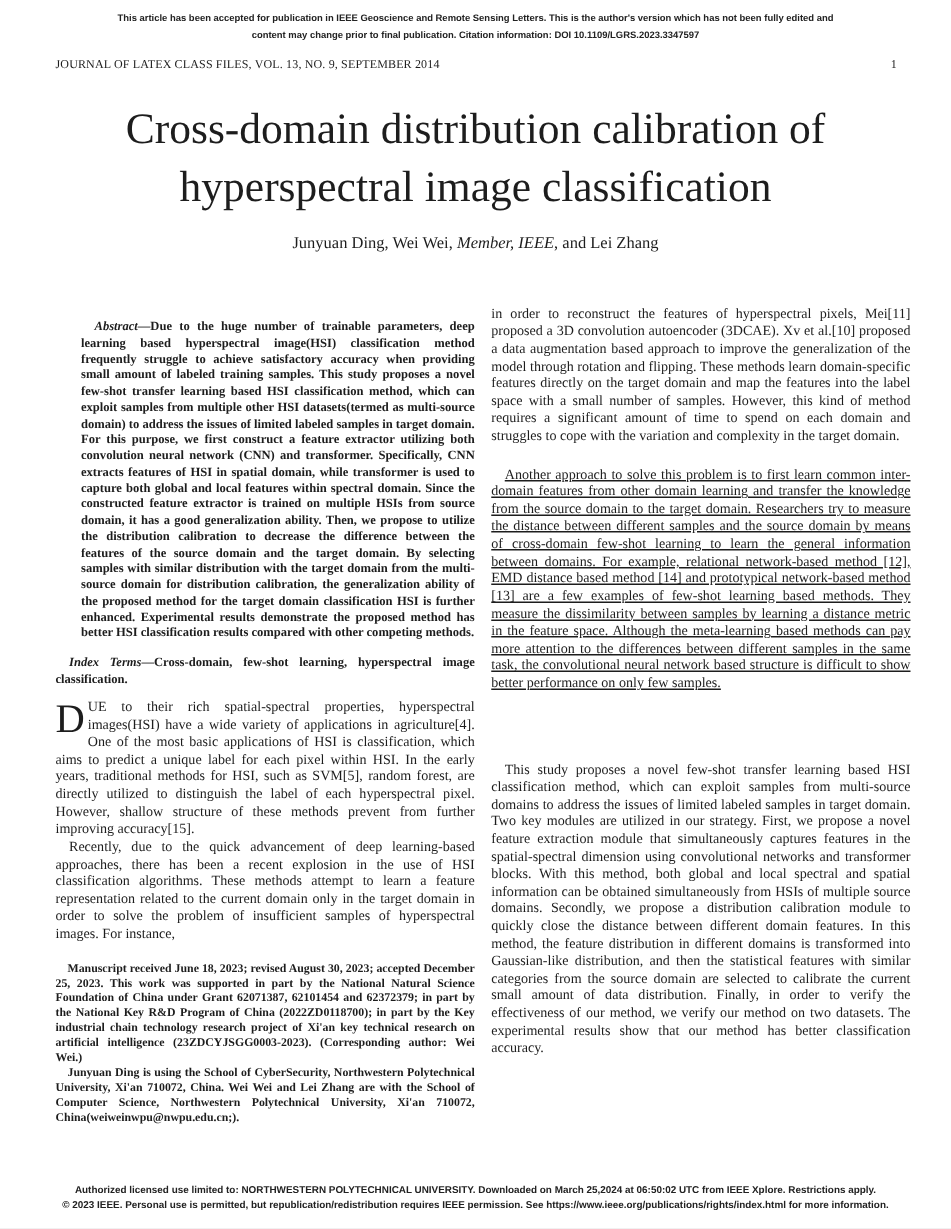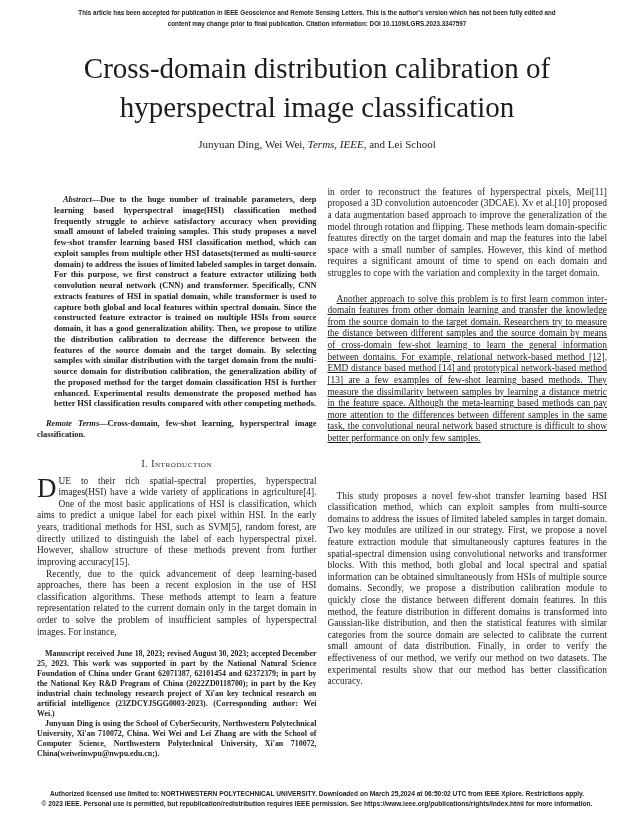--- a/index.html
+++ b/index.html
@@ -117,38 +117,38 @@
 </head>
 <body>
 
 <div class="page">
 
   <div class="top-notice">
     <div>This article has been accepted for publication in IEEE Geoscience and Remote Sensing Letters. This is the author's version which has not been fully edited and</div>
     <div>content may change prior to final publication. Citation information: DOI 10.1109/LGRS.2023.3347597</div>
   </div>
 
+  <div class="masthead">
+    <span>JOURNAL OF LATEX CLASS FILES, VOL. 13, NO. 9, SEPTEMBER 2014</span>
+    <span>1</span>
+  </div>
 
   <h1 class="paper-title">Cross-domain distribution calibration of hyperspectral image classification</h1>
 
   <div class="authors">
-    <span>Junyuan Ding, Wei Wei, </span><span class="membership">Terms, IEEE</span><span>, and Lei School</span>
+    <span>Junyuan Ding, Wei Wei, </span><span class="membership">Member, IEEE</span><span>, and Lei Zhang</span>
   </div>
 
   <div class="columns">
 
     <div class="col">
       <p class="abstract"><span class="abs-label">Abstract</span><span>—Due to the huge number of trainable parameters, deep learning based hyperspectral image(HSI) classification method frequently struggle to achieve satisfactory accuracy when providing small amount of labeled training samples. This study proposes a novel few-shot transfer learning based HSI classification method, which can exploit samples from multiple other HSI datasets(termed as multi-source domain) to address the issues of limited labeled samples in target domain. For this purpose, we first construct a feature extractor utilizing both convolution neural network (CNN) and transformer. Specifically, CNN extracts features of HSI in spatial domain, while transformer is used to capture both global and local features within spectral domain. Since the constructed feature extractor is trained on multiple HSIs from source domain, it has a good generalization ability. Then, we propose to utilize the distribution calibration to decrease the difference between the features of the source domain and the target domain. By selecting samples with similar distribution with the target domain from the multi-source domain for distribution calibration, the generalization ability of the proposed method for the target domain classification HSI is further enhanced. Experimental results demonstrate the proposed method has better HSI classification results compared with other competing methods.</span></p>
 
-      <p class="index-terms"><span class="it-label">Remote Terms</span><span>—Cross-domain, few-shot learning, hyperspectral image classification.</span></p>
+      <p class="index-terms"><span class="it-label">Index Terms</span><span>—Cross-domain, few-shot learning, hyperspectral image classification.</span></p>
 
-      <div class="section-heading">
-        <span>I.</span>
-        <span>Introduction</span>
-      </div>
 
       <p class="body-par first-par"><span class="dropcap">D</span><span>UE to their rich spatial-spectral properties, hyperspectral images(HSI) have a wide variety of applications in agriculture[4]. One of the most basic applications of HSI is classification, which aims to predict a unique label for each pixel within HSI. In the early years, traditional methods for HSI, such as SVM[5], random forest, are directly utilized to distinguish the label of each hyperspectral pixel. However, shallow structure of these methods prevent from further improving accuracy[15].</span></p>
 
       <p class="body-par indent">Recently, due to the quick advancement of deep learning-based approaches, there has been a recent explosion in the use of HSI classification algorithms. These methods attempt to learn a feature representation related to the current domain only in the target domain in order to solve the problem of insufficient samples of hyperspectral images. For instance,</p>
 
       <div class="footnote">
         <p>Manuscript received June 18, 2023; revised August 30, 2023; accepted December 25, 2023. This work was supported in part by the National Natural Science Foundation of China under Grant 62071387, 62101454 and 62372379; in part by the National Key R&amp;D Program of China (2022ZD0118700); in part by the Key industrial chain technology research project of Xi'an key technical research on artificial intelligence (23ZDCYJSGG0003-2023). (Corresponding author: Wei Wei.)</p>
         <p>Junyuan Ding is using the School of CyberSecurity, Northwestern Polytechnical University, Xi'an 710072, China. Wei Wei and Lei Zhang are with the School of Computer Science, Northwestern Polytechnical University, Xi'an 710072, China(weiweinwpu@nwpu.edu.cn;).</p>
       </div>
     </div>

